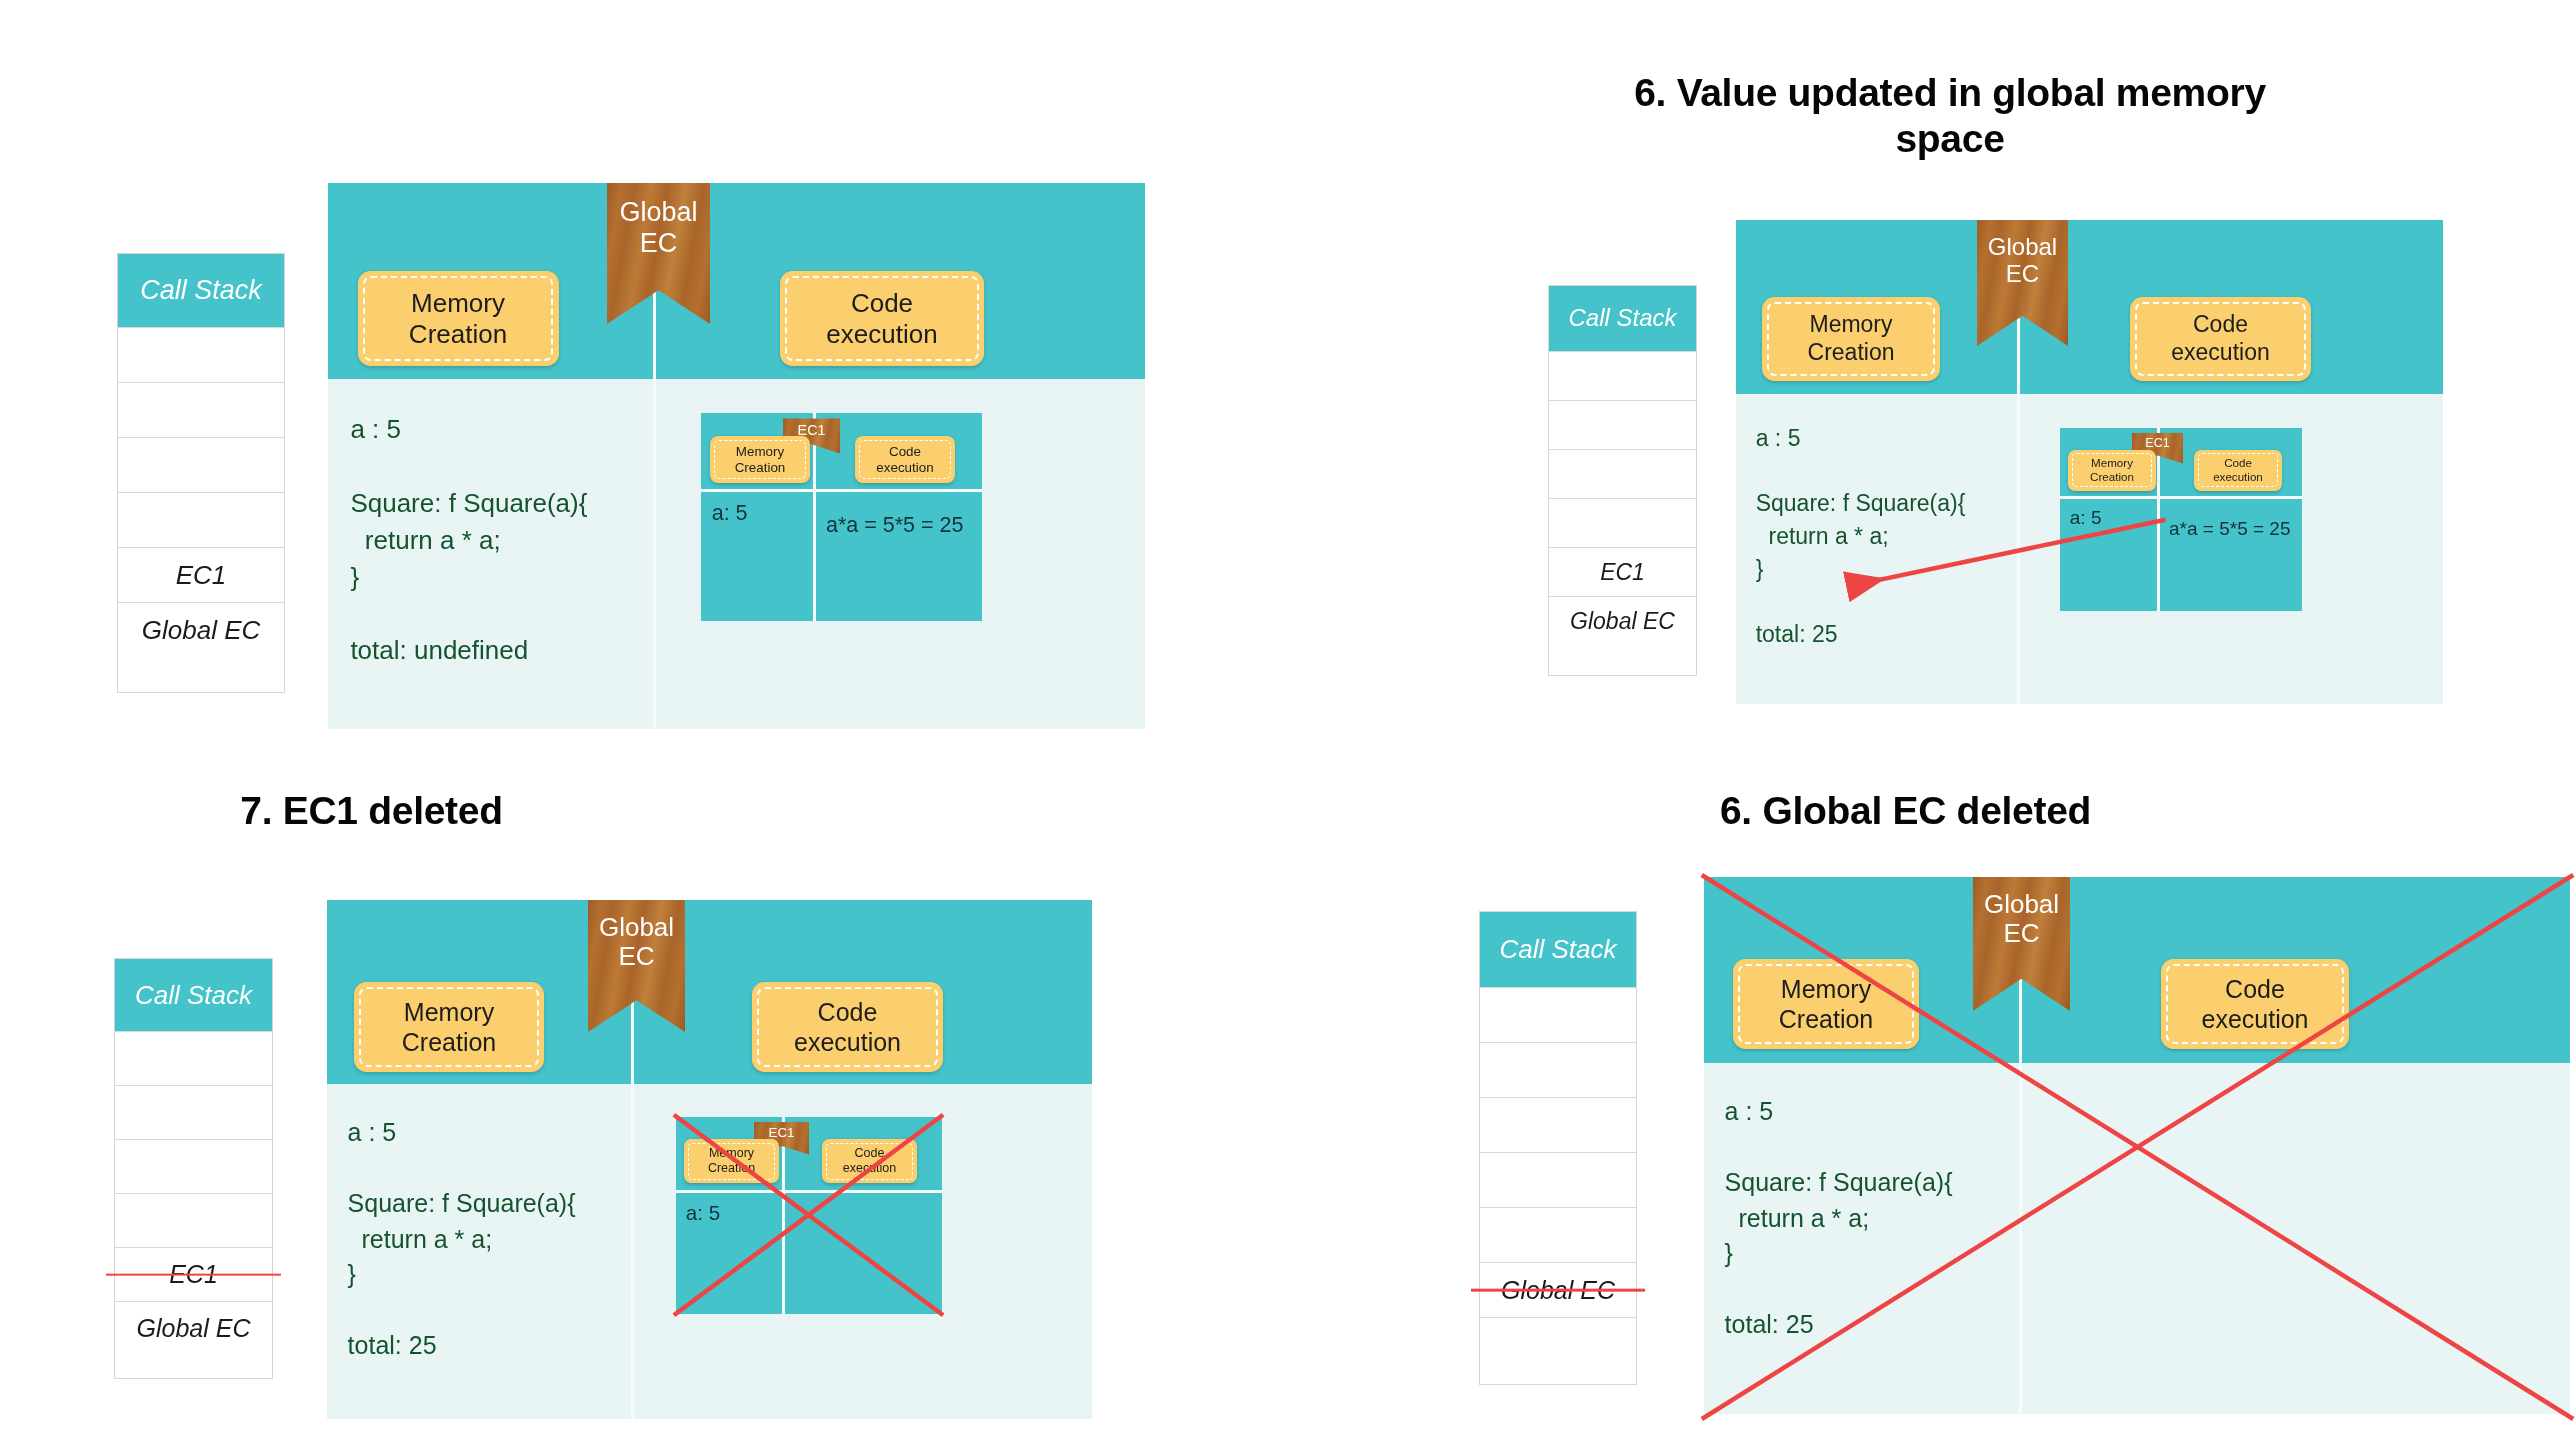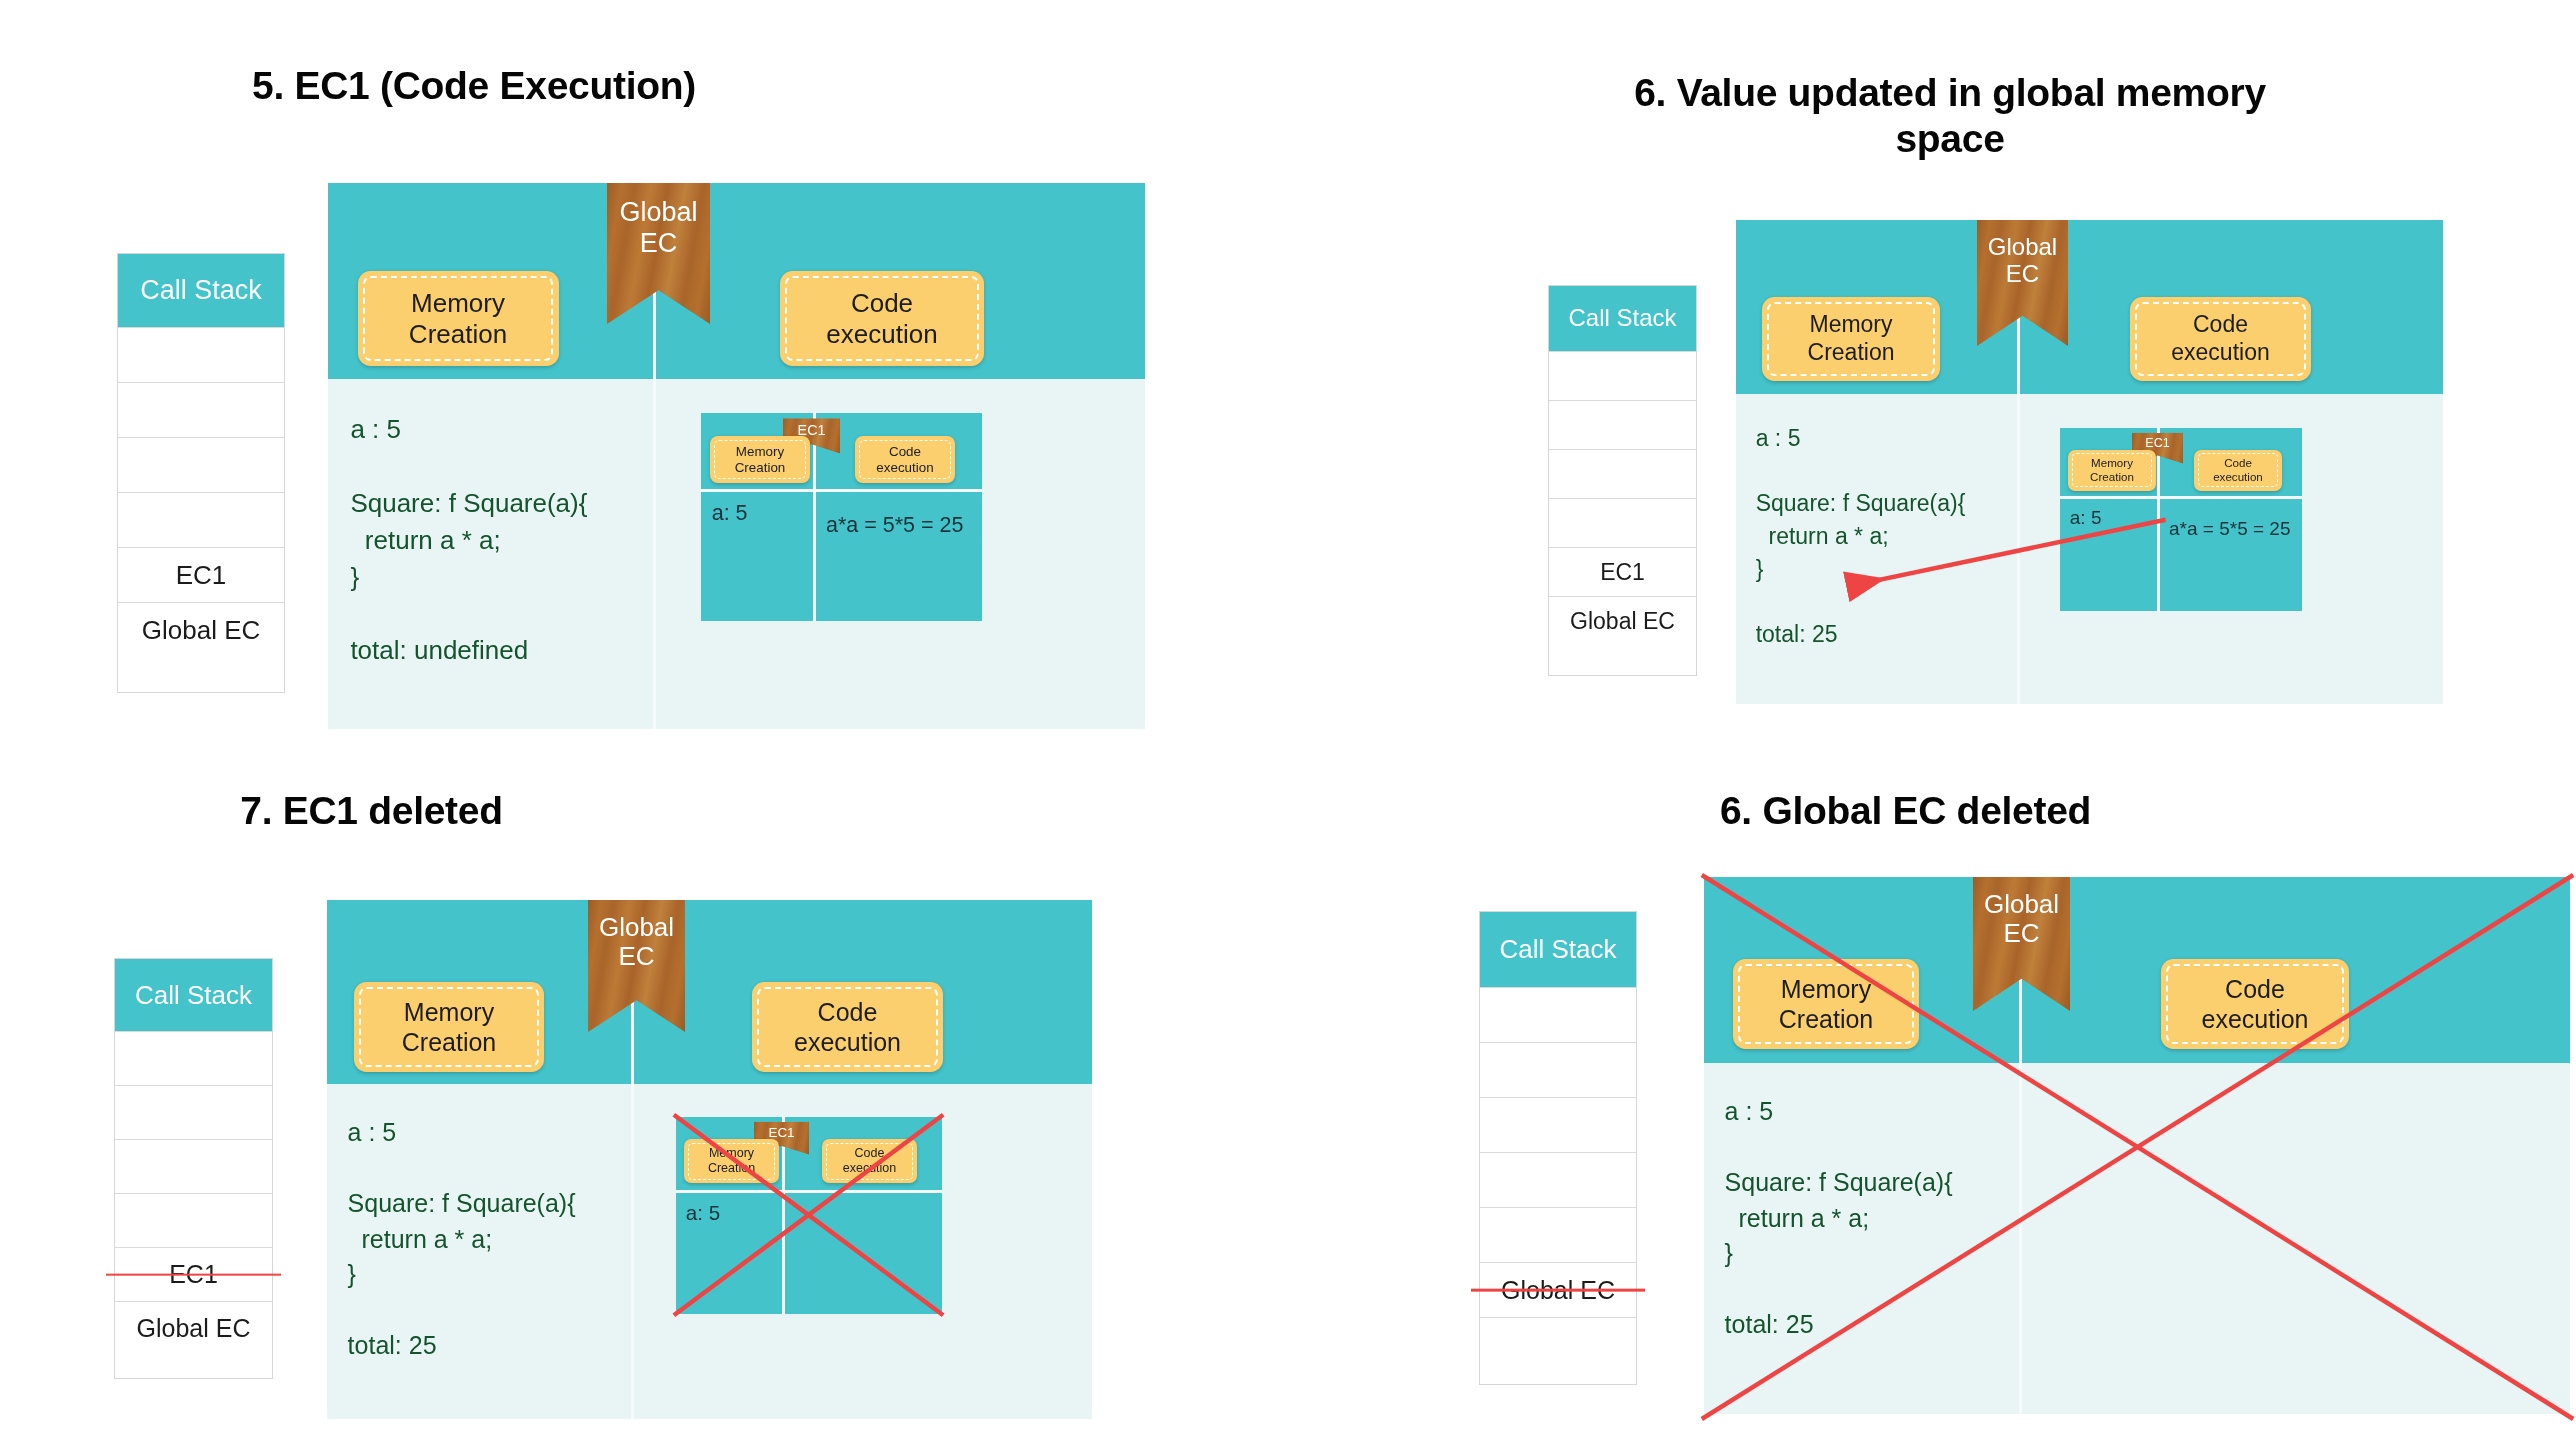--- a/index.html
+++ b/index.html
@@ -11,21 +11,21 @@
   .panel{position:absolute;}
 
   
   .title{
     position:absolute;font-weight:bold;color:#060606;
     text-align:center;line-height:1.18;letter-spacing:-0.3px;
     font-size:39px;
   }
 
   
-  .callstack{position:absolute;background:#ffffff;border:0.9px solid #d6d6d6;box-sizing:border-box;}
+  .callstack{position:absolute;background:#ffffff;border:0.9px solid #d6d6d6;box-sizing:border-box;font-style:italic;}
   .cs-head{
     background:#44c3ca;color:#ffffff;text-align:center;
     display:flex;align-items:center;justify-content:center;
     line-height:1.18;box-sizing:border-box;
   }
   .cs-row{
     border-top:0.9px solid #d9d9d9;box-sizing:border-box;
     display:flex;align-items:center;justify-content:center;
     color:#1b1b1b;position:relative;text-align:center;
   }
@@ -70,21 +70,20 @@
   .innerbox .hline{position:absolute;left:0;right:0;height:2.7px;background:#f4fbfa;}
   .innerbox .lbl{position:absolute;color:#16333a;white-space:nowrap;}
   .xmark{position:absolute;pointer-events:none;overflow:visible;}
   .arrowsvg{position:absolute;pointer-events:none;overflow:visible;}
 </style>
 </head>
 <body>
 
 <div class="panel" style="left:0;top:0;width:1288px;height:743px;">
 
-  <div class="title" style="left:125px;top:63px;width:698px;">5. EC1 (Code Execution)</div>
 
   <div class="callstack" style="left:117px;top:253px;width:168px;height:440px;">
     <div class="cs-head" style="height:73px;font-size:27px;white-space:pre-line;">Call Stack</div>
     <div class="cs-row" style="height:55px;font-size:26px;"></div>
     <div class="cs-row" style="height:55px;font-size:26px;"></div>
     <div class="cs-row" style="height:55px;font-size:26px;"></div>
     <div class="cs-row" style="height:55px;font-size:26px;"></div>
     <div class="cs-row" style="height:55px;font-size:26px;">EC1</div>
     <div class="cs-row" style="height:55px;font-size:26px;">Global EC</div>
   </div>

